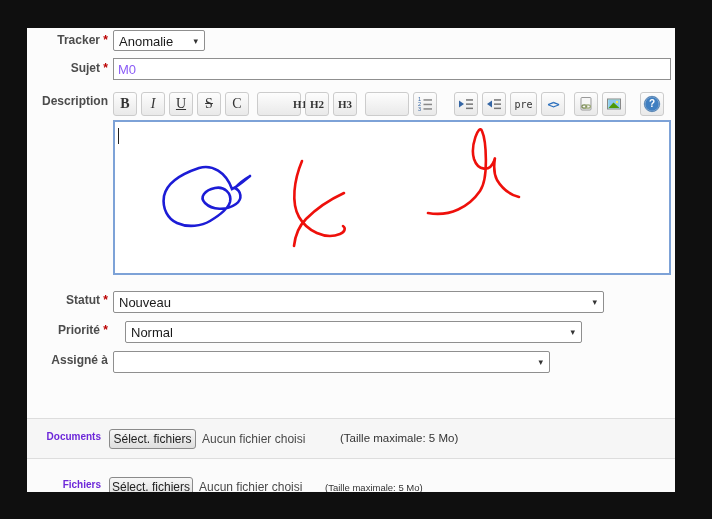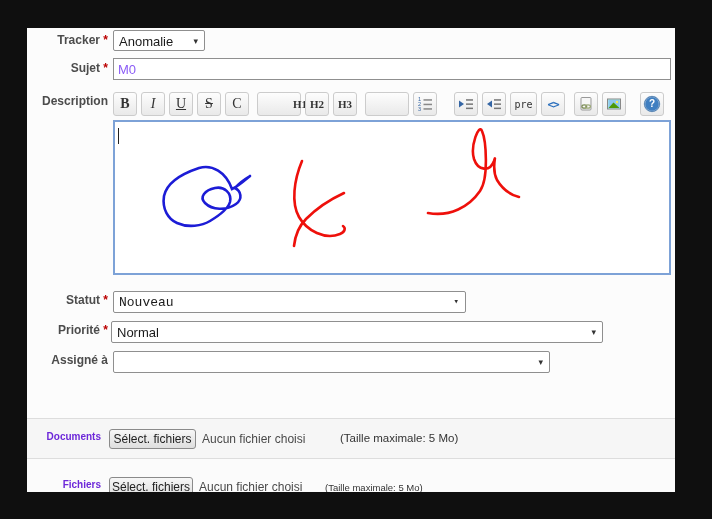--- a/index.html
+++ b/index.html
@@ -238,27 +238,27 @@
       <div class="caret"></div>
       <svg width="554" height="151" viewBox="0 0 554 151" style="position:absolute;left:0;top:0;">
         <path fill="none" stroke="#1c1cd6" stroke-width="2.6" stroke-linecap="round" d="M135,54 C129,59 122,65 117,67 C111,50 97,42 84,46 C69,51 52,60 49,74 C47,87 53,97 62,101 C73,106 87,104 95,99 C105,93 113,87 115,80 C117,71 109,64 100,66 C90,68 84,75 90,81 C97,88 111,89 121,82 C128,77 126,69 120,66 C124,61 130,57 135,54"></path>
         <path fill="none" stroke="#ee100b" stroke-width="2.6" stroke-linecap="round" d="M187,39 C179,58 176,81 184,95 C192,109 210,118 225,112 C230,110 231,106 228,104"></path>
         <path fill="none" stroke="#ee100b" stroke-width="2.6" stroke-linecap="round" d="M229,71 C216,77 201,87 191,97 C183,105 180,115 179,124"></path>
         <path fill="none" stroke="#ee100b" stroke-width="2.6" stroke-linecap="round" d="M313,91 C335,95 354,85 365,69 C374,56 371,18 367,9 C364,1 355,24 359,37 C363,49 375,50 379,39 C382,30 376,46 382,58 C388,68 396,73 404,75"></path>
       </svg>
     </div>
 
     <div class="flabel" style="top:265px;"><span>Statut</span> <span class="req">*</span></div>
-    <div class="selectbox" style="left:86px;top:263px;width:353px;height:22px;font-family:Liberation Mono, monospace;">
+    <div class="selectbox" style="left:86px;top:263px;width:491px;height:22px;">
       <span>Nouveau</span>
       <span class="selarrow">▾</span>
     </div>
 
     <div class="flabel" style="top:295px;"><span>Priorité</span> <span class="req">*</span></div>
-    <div class="selectbox" style="left:84px;top:293px;width:492px;height:22px;">
+    <div class="selectbox" style="left:98px;top:293px;width:457px;height:22px;">
       <span>Normal</span>
       <span class="selarrow">▾</span>
     </div>
 
     <div class="flabel" style="top:325px;">Assigné à</div>
     <div class="selectbox" style="left:86px;top:323px;width:437px;height:22px;">
       <span></span>
       <span class="selarrow">▾</span>
     </div>
 

